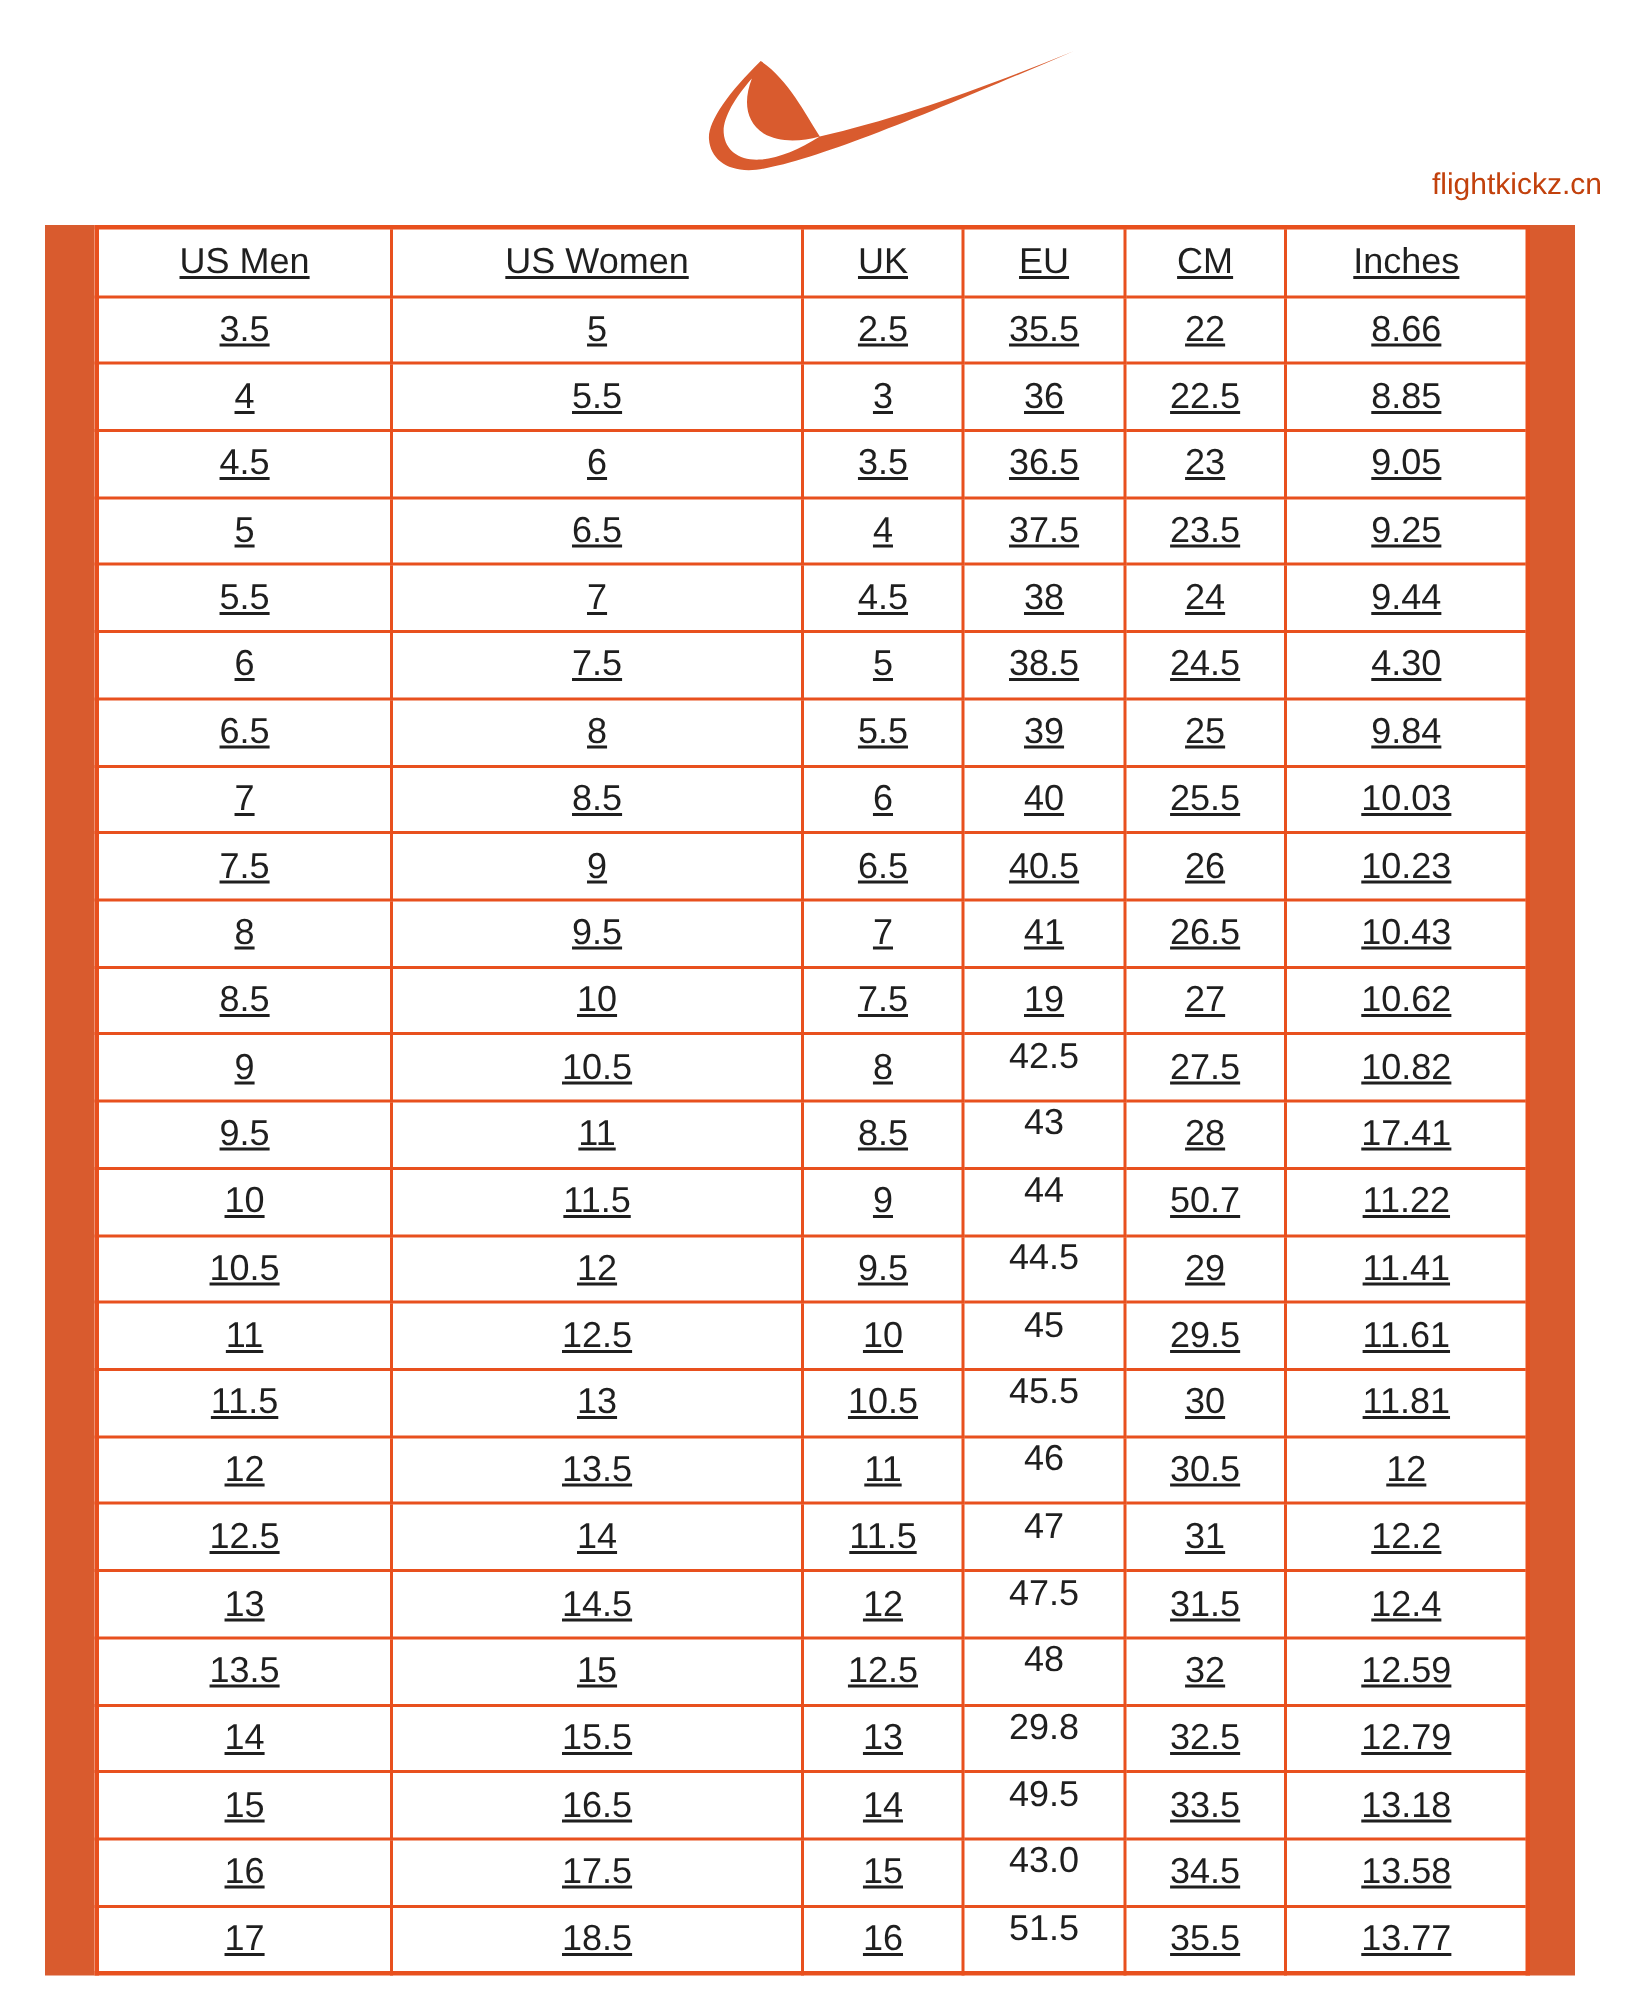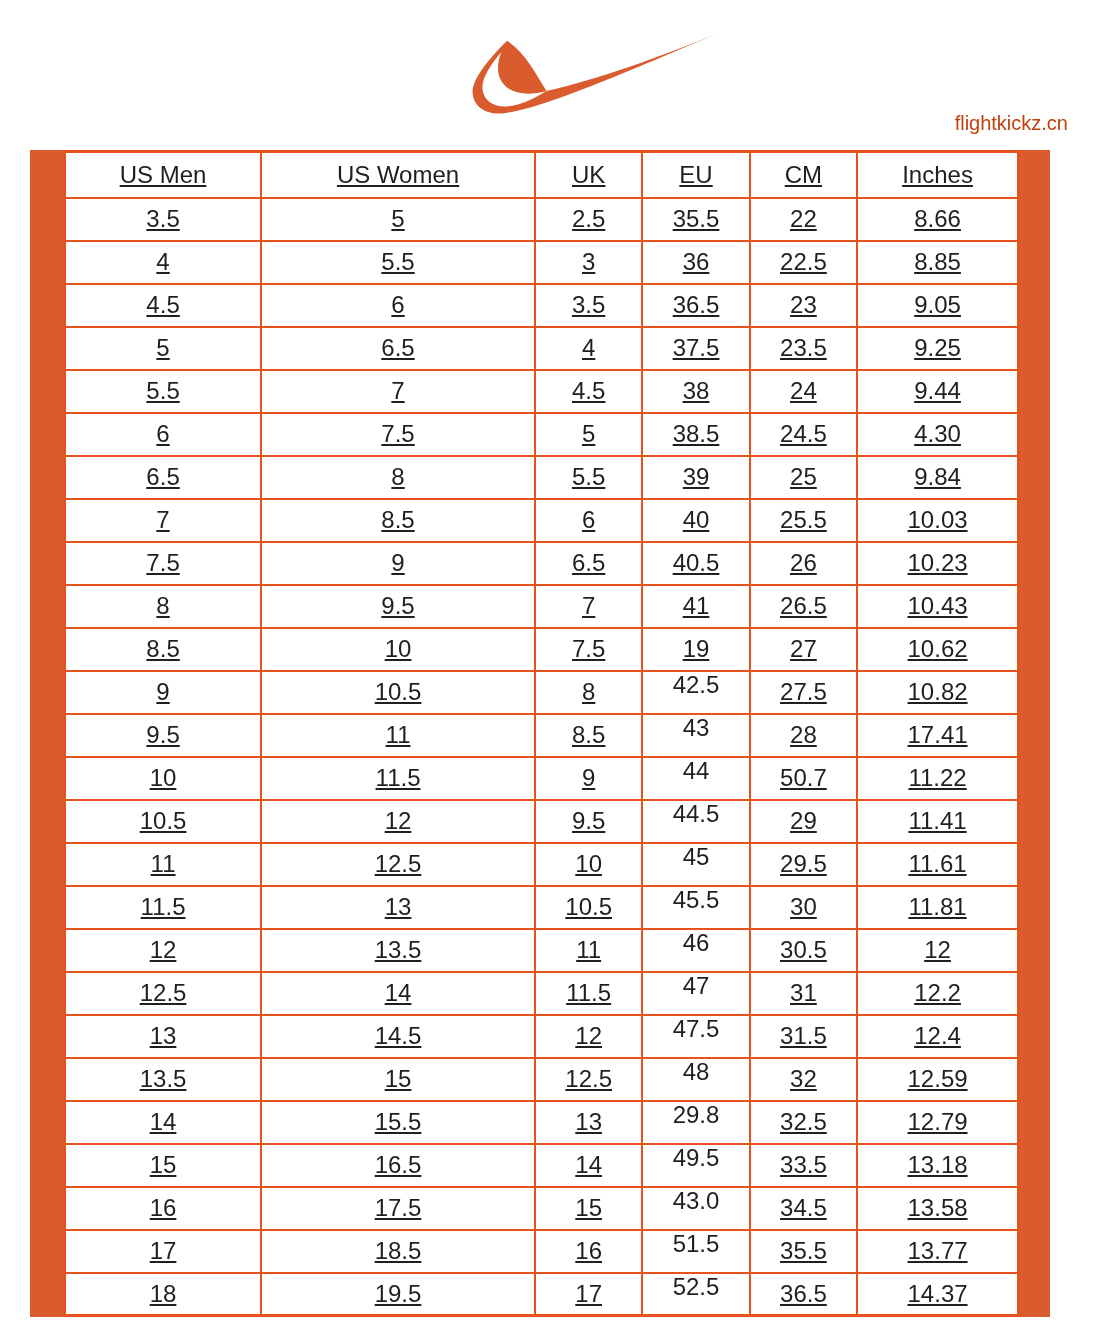--- a/index.html
+++ b/index.html
@@ -276,26 +276,18 @@
             <td><span>13.58</span></td>
           </tr>
           <tr>
             <td><span>17</span></td>
             <td><span>18.5</span></td>
             <td><span>16</span></td>
             <td class="raised"><span>51.5</span></td>
             <td><span>35.5</span></td>
             <td><span>13.77</span></td>
           </tr>
-          <tr>
-            <td><span>18</span></td>
-            <td><span>19.5</span></td>
-            <td><span>17</span></td>
-            <td class="raised"><span>52.5</span></td>
-            <td><span>36.5</span></td>
-            <td><span>14.37</span></td>
-          </tr>
         </tbody>
     </table>
     <div class="accent-bar right"></div>
   </div>
 
 </div>
 
 </body></html>

